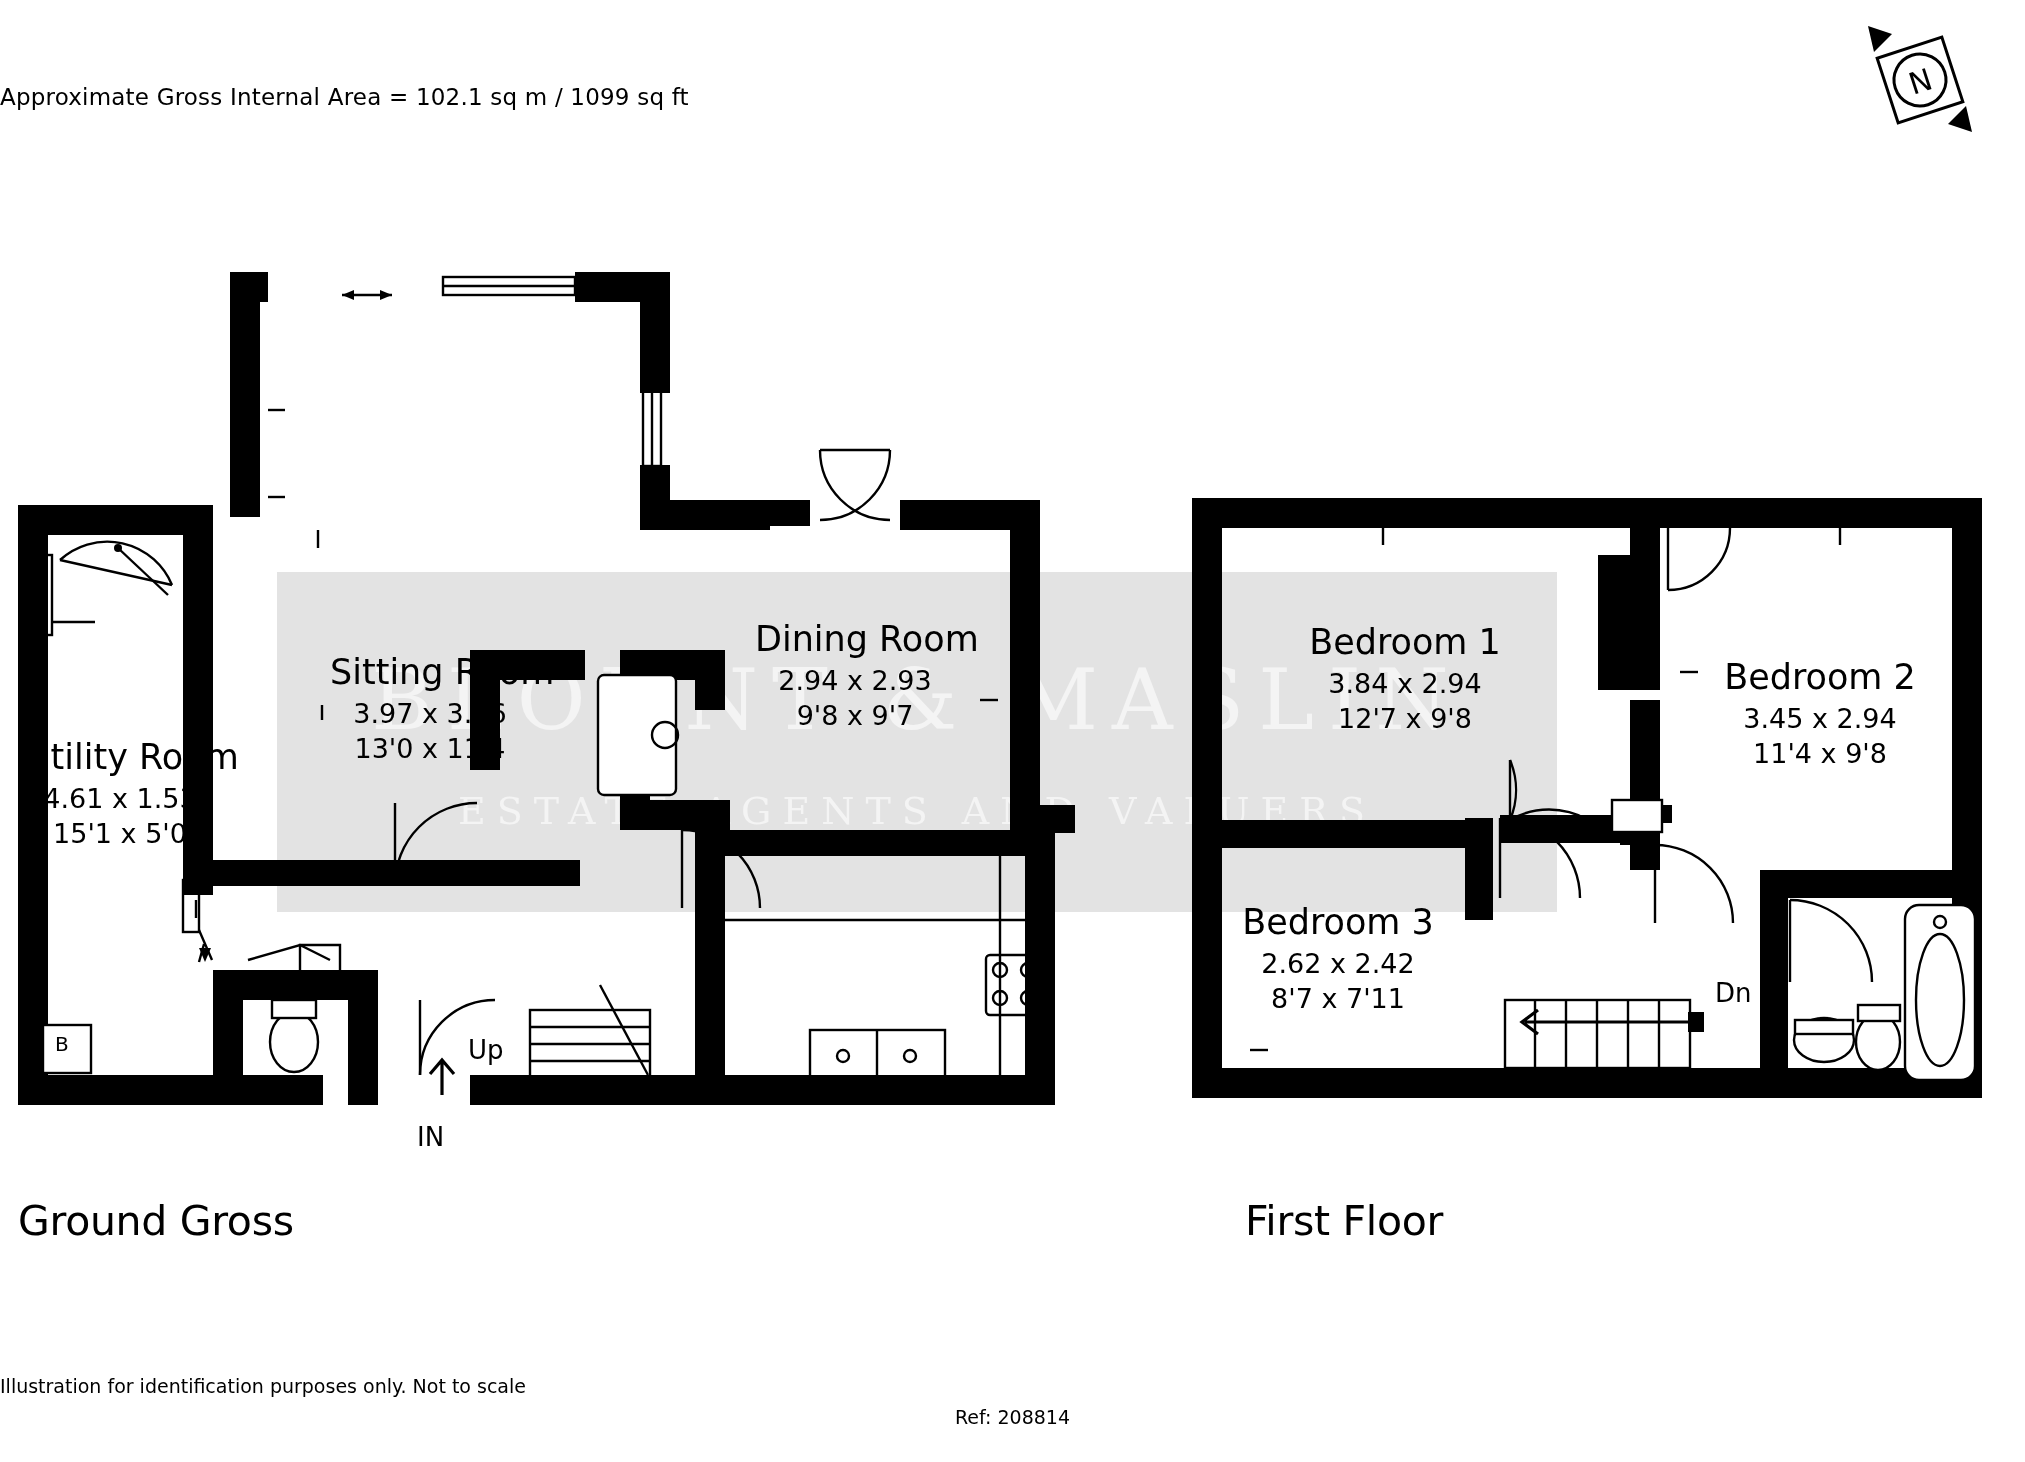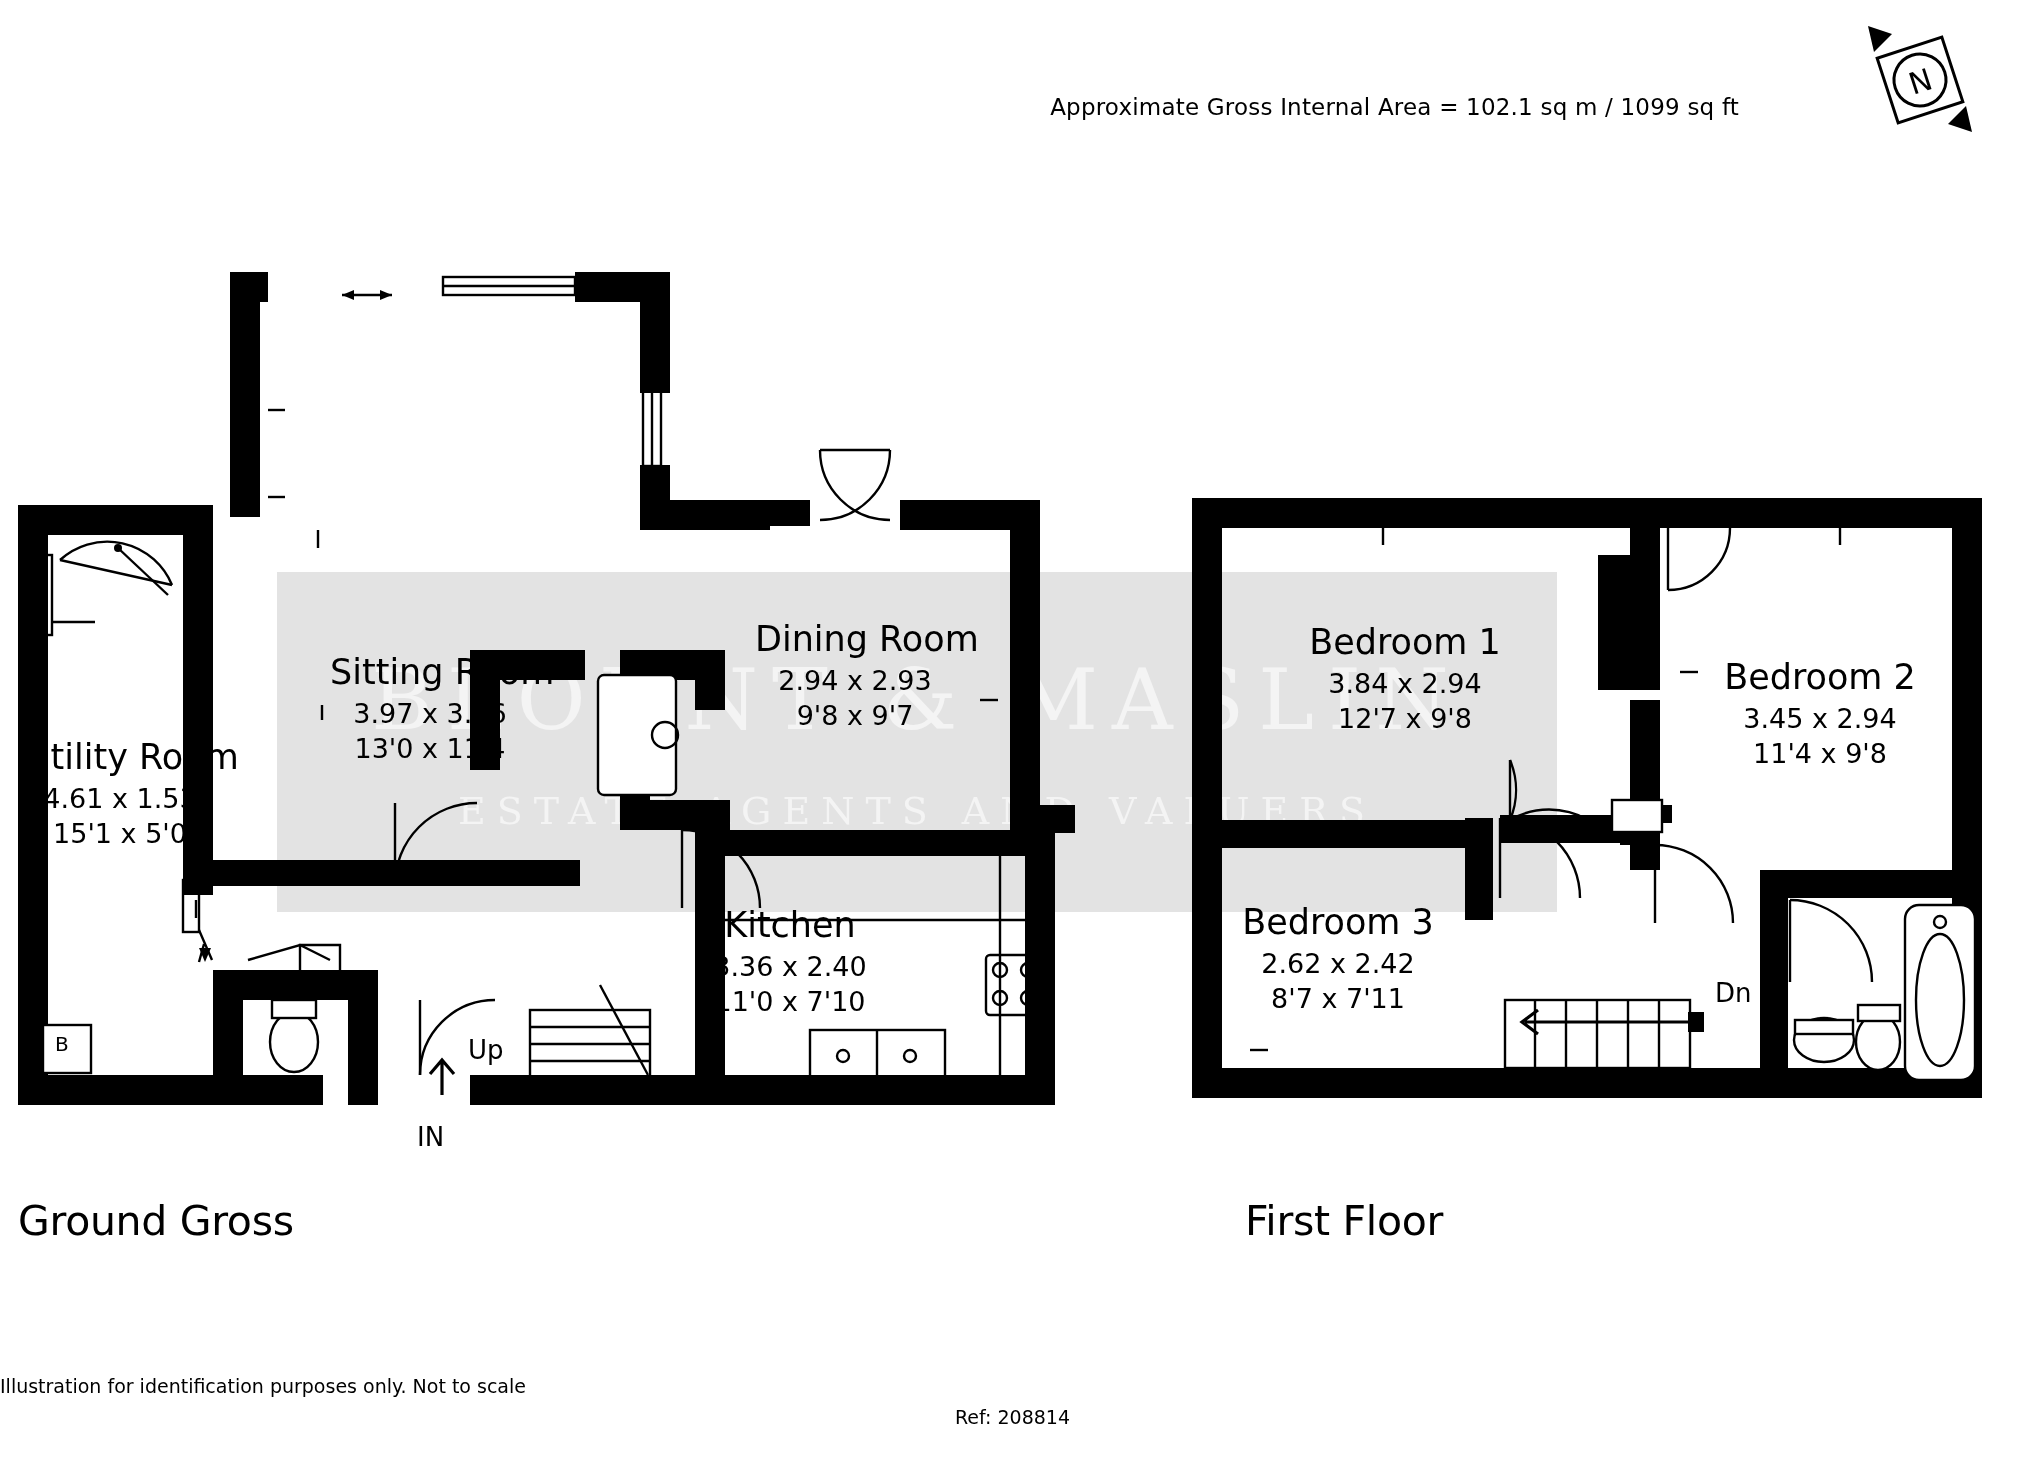--- a/index.html
+++ b/index.html
@@ -17,23 +17,23 @@
   }
   .stage {
     position: absolute;
     left: 0; top: 0;
     width: 2025px;
     height: 1462px;
   }
   .header-note {
     position: absolute;
     left: 0;
-    top: 94px;
+    top: 84px;
     width: 1739px;
-    text-align: right;
+    text-align: left;
     font-size: 23px;
     letter-spacing: 0.2px;
   }
   .footer-note {
     position: absolute;
     left: 0;
     top: 1375px;
     width: 2025px;
     text-align: left;
     font-size: 19px;
@@ -416,25 +416,20 @@
     <div class="dim">3.97 x 3.46</div>
     <div class="dim">13'0 x 11'4</div>
   </div>
 
   <div class="room-label" id="lbl-dining" style="left:755px; top:617px; width:200px;">
     <div class="nm">Dining Room</div>
     <div class="dim">2.94 x 2.93</div>
     <div class="dim">9'8 x 9'7</div>
   </div>
 
-  <div class="room-label" id="lbl-kitchen" style="left:690px; top:903px; width:200px;">
-    <div class="nm">Kitchen</div>
-    <div class="dim">3.36 x 2.40</div>
-    <div class="dim">11'0 x 7'10</div>
-  </div>
 
   <div class="room-label" id="lbl-utility" style="left:25px; top:735px; width:190px;">
     <div class="nm">Utility Room</div>
     <div class="dim">4.61 x 1.53</div>
     <div class="dim">15'1 x 5'0</div>
   </div>
 
   <div class="room-label" id="lbl-bed1" style="left:1295px; top:620px; width:220px;">
     <div class="nm">Bedroom 1</div>
     <div class="dim">3.84 x 2.94</div>

